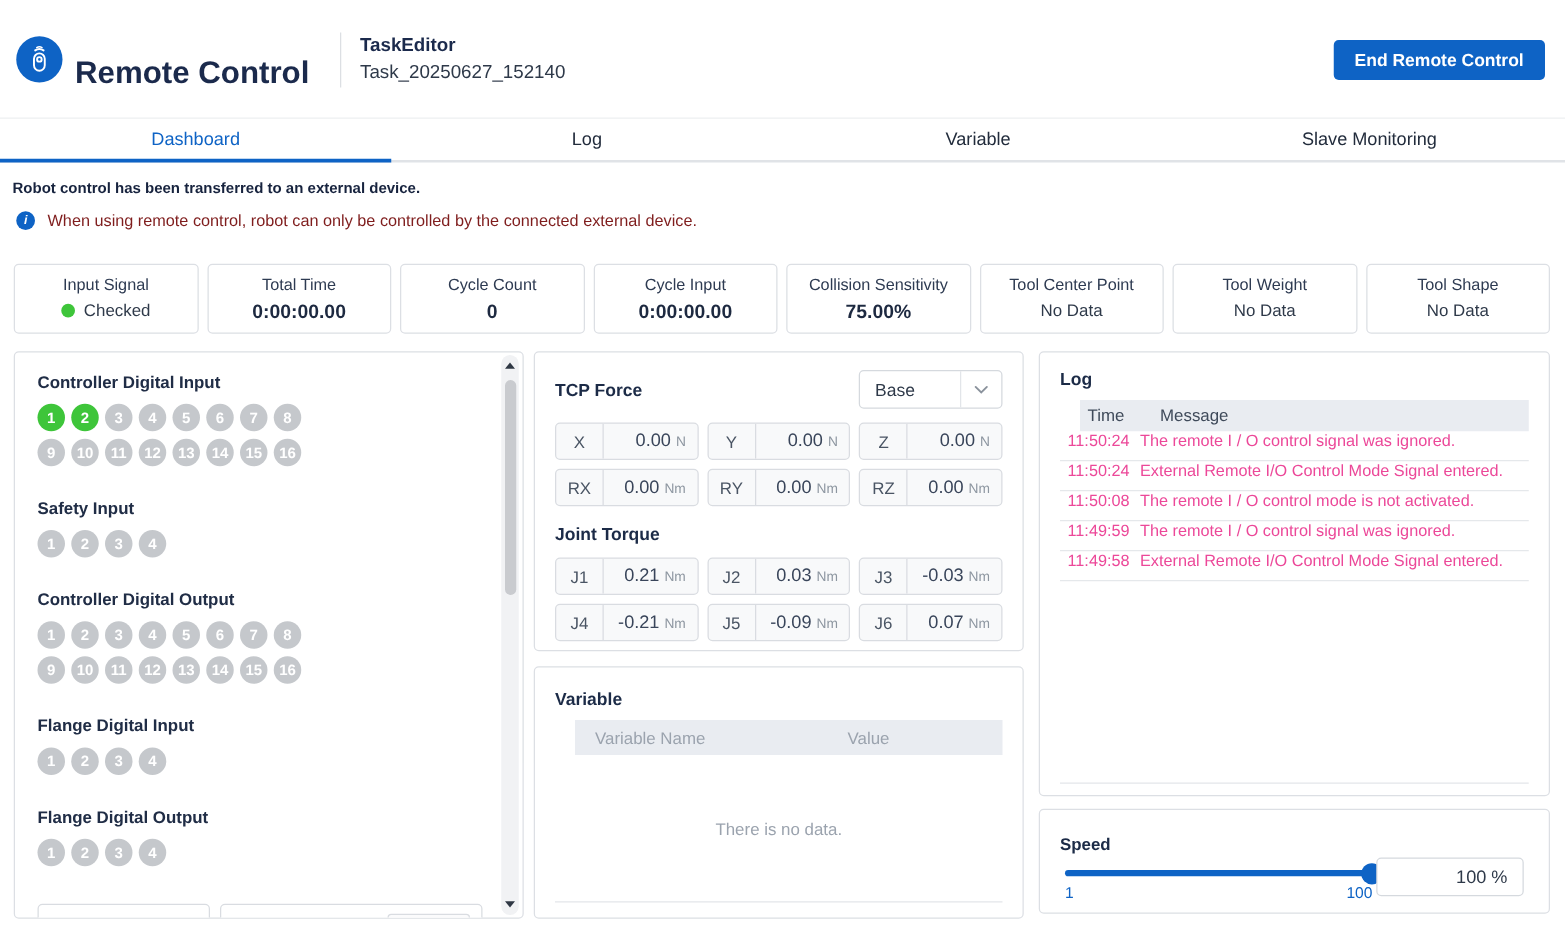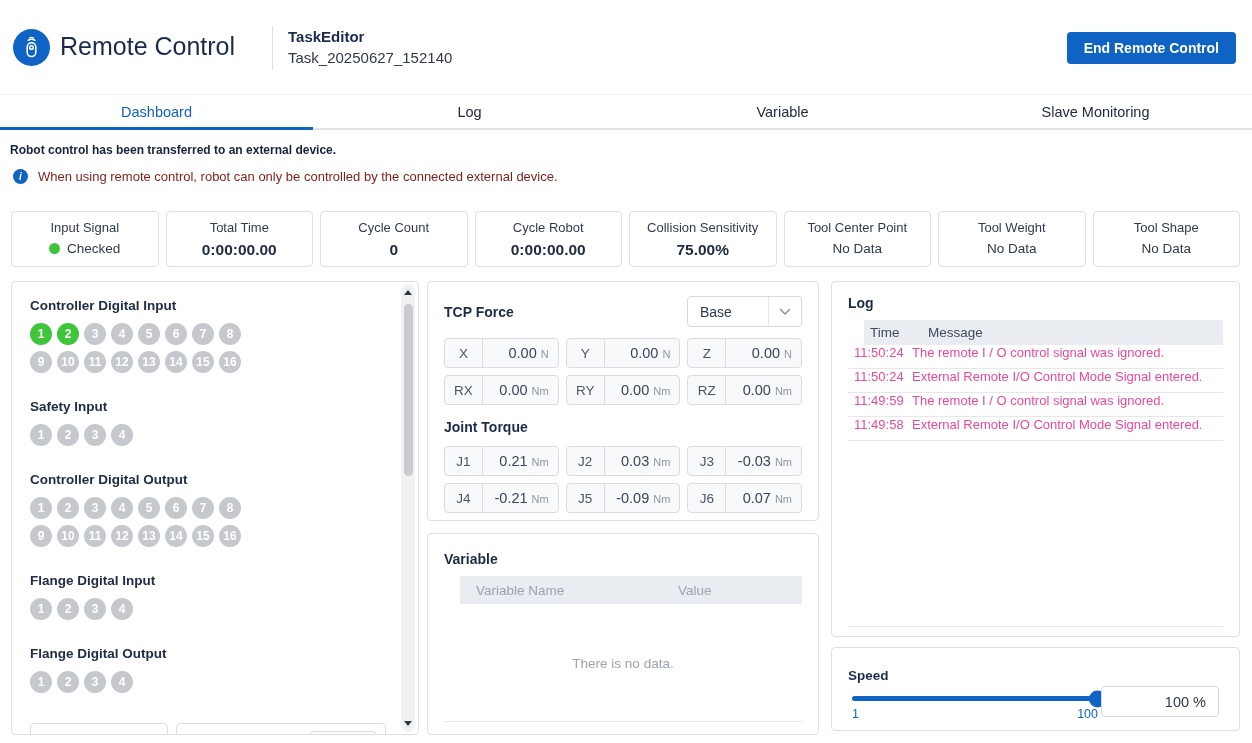--- a/index.html
+++ b/index.html
@@ -7,21 +7,21 @@
   body {
     font-family:"Liberation Sans", sans-serif;
     background:#ffffff; color:#333e4e; position:relative; overflow:hidden;
   }
   .app { position:absolute; inset:0; }
 
   
   header { position:absolute; top:0; left:0; right:0; height:95px; background:#fff; border-bottom:1px solid #edeff1; }
   .logo { position:absolute; left:13px; top:29px; width:37px; height:37px; border-radius:50%;
           background:var(--accent-blue,#0e63c5); display:flex; align-items:center; justify-content:center; }
-  .app-title { position:absolute; left:60px; top:32px; font-size:25px; font-weight:normal; color:var(--brand-navy,#1b2a4c); }
+  .app-title { position:absolute; left:60px; top:44px; font-size:25px; font-weight:bold; color:var(--brand-navy,#1b2a4c); }
   .hdr-divider { position:absolute; left:272px; top:26px; width:1px; height:44px; background:#dcdfe3; }
   .task-info { position:absolute; left:288px; top:28px; }
   .task-type { font-size:15px; font-weight:bold; color:var(--brand-navy,#1b2a4c); margin-bottom:4px; }
   .task-name { font-size:15px; color:#2e3949; }
   .end-btn { position:absolute; right:16px; top:32px; height:32px; padding:0 17px; border:none; border-radius:4px;
              background:var(--accent-blue,#0e63c5); color:#fff; font-size:14px; font-weight:bold;
              font-family:"Liberation Sans",sans-serif; cursor:pointer; }
 
   
   .tabs { position:absolute; top:96px; left:0; right:0; height:34px; display:flex; border-bottom:2px solid #e0e3e7; background:#fff; }
@@ -171,21 +171,21 @@
           <span>0:00:00.00</span>
         </div>
       </div>
       <div class="card">
         <div class="card-label">Cycle Count</div>
         <div class="card-value strong">
           <span>0</span>
         </div>
       </div>
       <div class="card">
-        <div class="card-label">Cycle Robot</div>
+        <div class="card-label">Cycle Input</div>
         <div class="card-value strong">
           <span>0:00:00.00</span>
         </div>
       </div>
       <div class="card">
         <div class="card-label">Collision Sensitivity</div>
         <div class="card-value strong">
           <span>75.00%</span>
         </div>
       </div>
@@ -396,20 +396,24 @@
     <div id="log-rows">
         <div class="log-row">
           <span class="time">11:50:24</span>
           <span class="msg">The remote I / O control signal was ignored.</span>
         </div>
         <div class="log-row">
           <span class="time">11:50:24</span>
           <span class="msg">External Remote I/O Control Mode Signal entered.</span>
         </div>
         <div class="log-row">
+          <span class="time">11:50:08</span>
+          <span class="msg">The remote I / O control mode is not activated.</span>
+        </div>
+        <div class="log-row">
           <span class="time">11:49:59</span>
           <span class="msg">The remote I / O control signal was ignored.</span>
         </div>
         <div class="log-row">
           <span class="time">11:49:58</span>
           <span class="msg">External Remote I/O Control Mode Signal entered.</span>
         </div>
       </div>
     <div class="inner-line" style="bottom:9px;"></div>
   </section>

